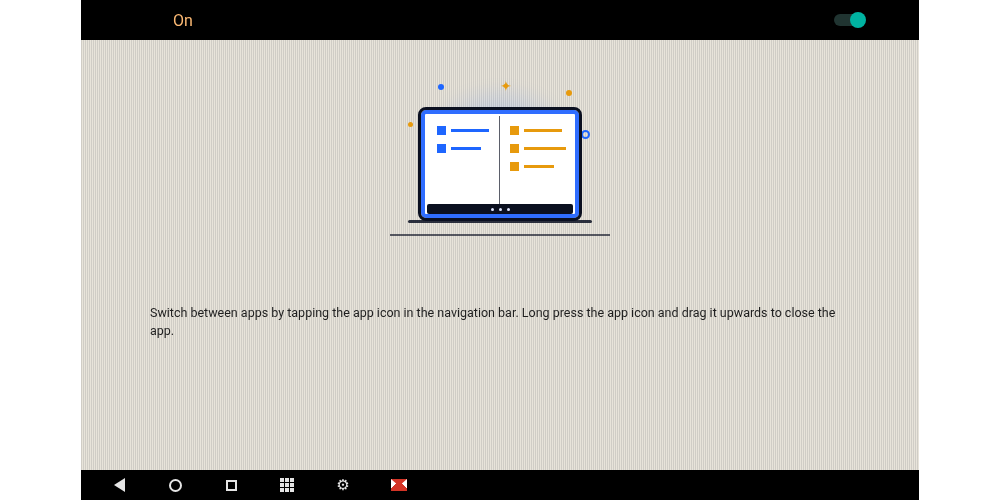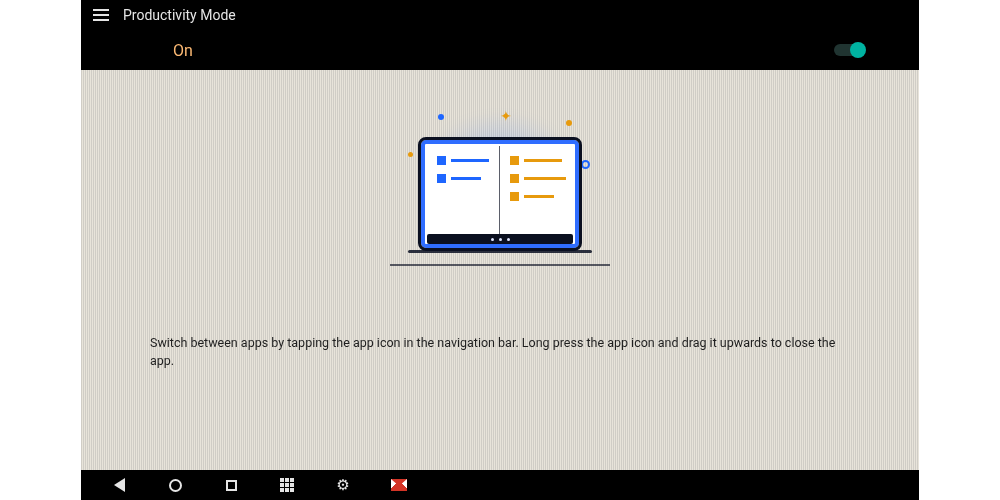--- a/index.html
+++ b/index.html
@@ -167,28 +167,20 @@
     .gear{color:#e5e5e5;font-size:15px;line-height:1;}
     .gmail{width:16px;height:12px;position:relative;background:#fff;}
     .gmail::before{content:"";position:absolute;inset:0;background:linear-gradient(135deg,transparent 48%,#d33426 50%) top left/50% 100% no-repeat,linear-gradient(-135deg,transparent 48%,#d33426 50%) top right/50% 100% no-repeat;}
     .gmail::after{content:"";position:absolute;left:0;right:0;top:0;height:0;border-left:8px solid transparent;border-right:8px solid transparent;border-top:7px solid #d33426;}
   </style>
 </head>
 <body>
 
 <div class="device-frame">
 
-  <div class="top-bar">
-    <div class="hamburger-icon">
-      <span></span>
-        <span></span>
-        <span></span>
-    </div>
-    <div>Productivity Mode</div>
-  </div>
 
   <div class="toggle-row">
     <span>On</span>
     <div class="toggle">
       <div class="toggle-track"></div>
       <div class="toggle-thumb"></div>
     </div>
   </div>
 
   <div class="content">

